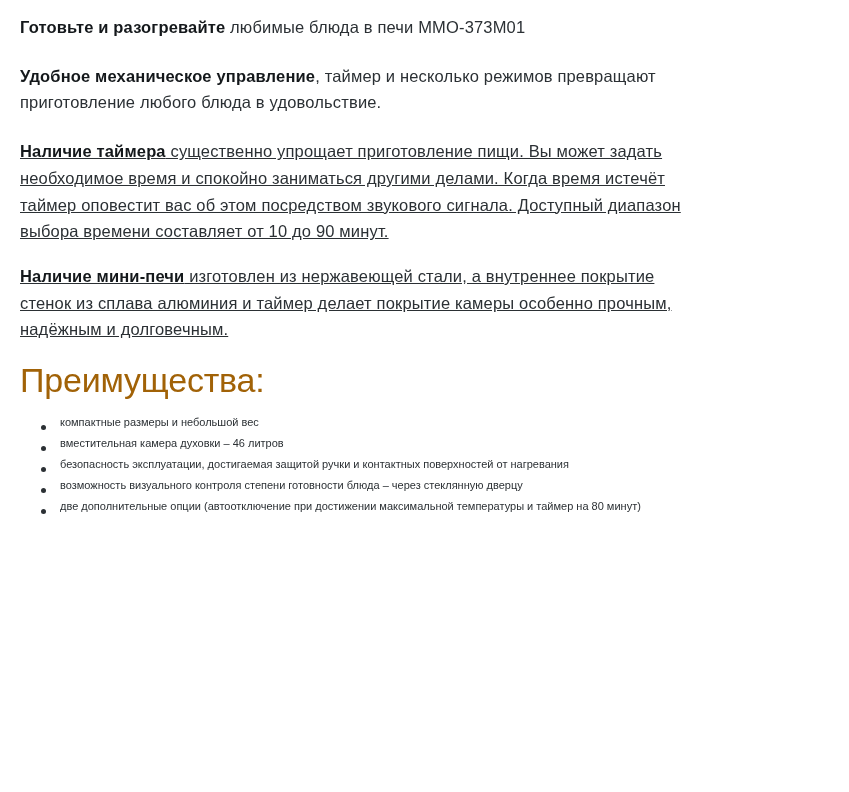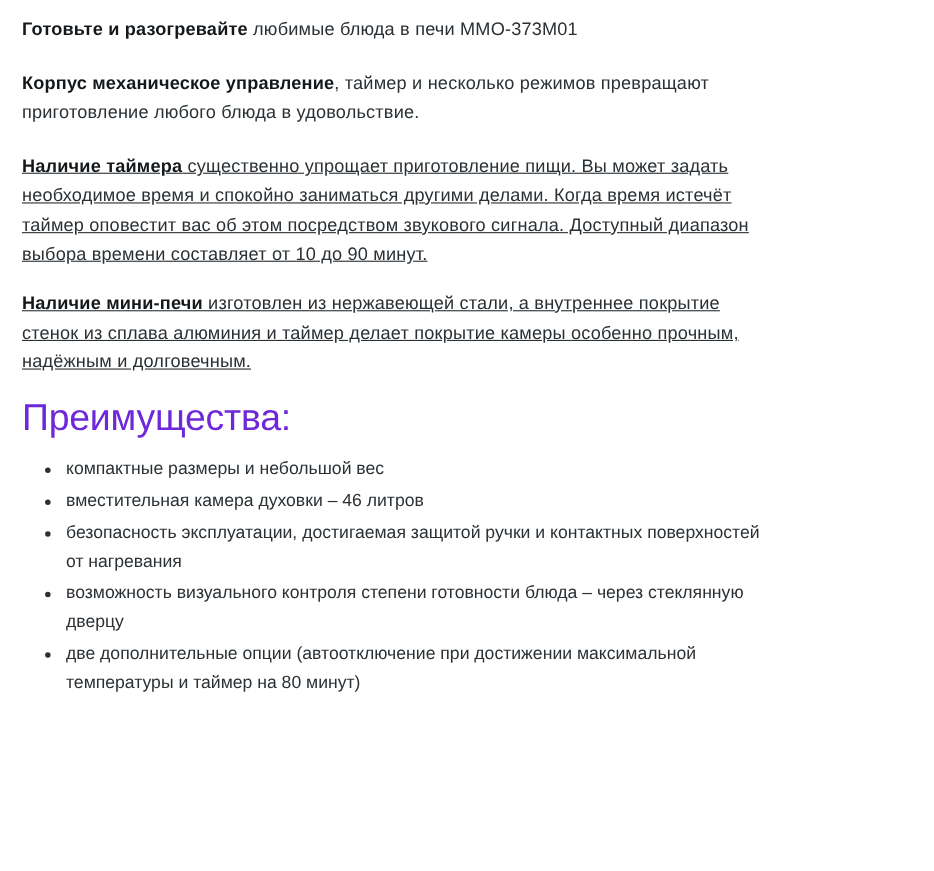--- a/index.html
+++ b/index.html
@@ -32,31 +32,31 @@
   }
   strong.lead {
     font-weight: bold;
     color: #14181b;
   }
   h2.heading {
     font-size: 34px;
     font-weight: normal;
     letter-spacing: -0.2px;
     margin: 8px 0 14px 0;
-    color: #6d28d9;
+    color: #a16207;
     line-height: 1.15;
   }
   ul.benefits {
     margin: 0;
     padding: 0 0 0 40px;
     list-style: none;
   }
   ul.benefits li {
     position: relative;
-    font-size: 16px;
+    font-size: 11px;
     line-height: 1.62;
     color: #2b3034;
     margin-bottom: 3px;
     padding-left: 0;
   }
   ul.benefits li::before {
     content: "";
     position: absolute;
     left: -19px;
     top: 11px;
@@ -69,21 +69,21 @@
 </head>
 <body>
 
 <div class="page">
 
   <p class="para">
     <strong class="lead">Готовьте и разогревайте</strong><span> любимые блюда в печи MMO-373M01</span>
   </p>
 
   <p class="para">
-    <strong class="lead">Корпус механическое управление</strong><span>, таймер и несколько режимов превращают приготовление любого блюда в удовольствие.</span>
+    <strong class="lead">Удобное механическое управление</strong><span>, таймер и несколько режимов превращают приготовление любого блюда в удовольствие.</span>
   </p>
 
 
   <p class="para tight">
     <strong class="lead">Наличие таймера</strong><span> существенно упрощает приготовление пищи. Вы может задать необходимое время и спокойно заниматься другими делами. Когда время истечёт таймер оповестит вас об этом посредством звукового сигнала. Доступный диапазон выбора времени составляет от 10 до 90 минут.</span>
   </p>
 
   <p class="para tight">
     <strong class="lead">Наличие мини-печи</strong><span> изготовлен из нержавеющей стали, а внутреннее покрытие стенок из сплава алюминия и таймер делает покрытие камеры особенно прочным, надёжным и долговечным.</span>
   </p>

